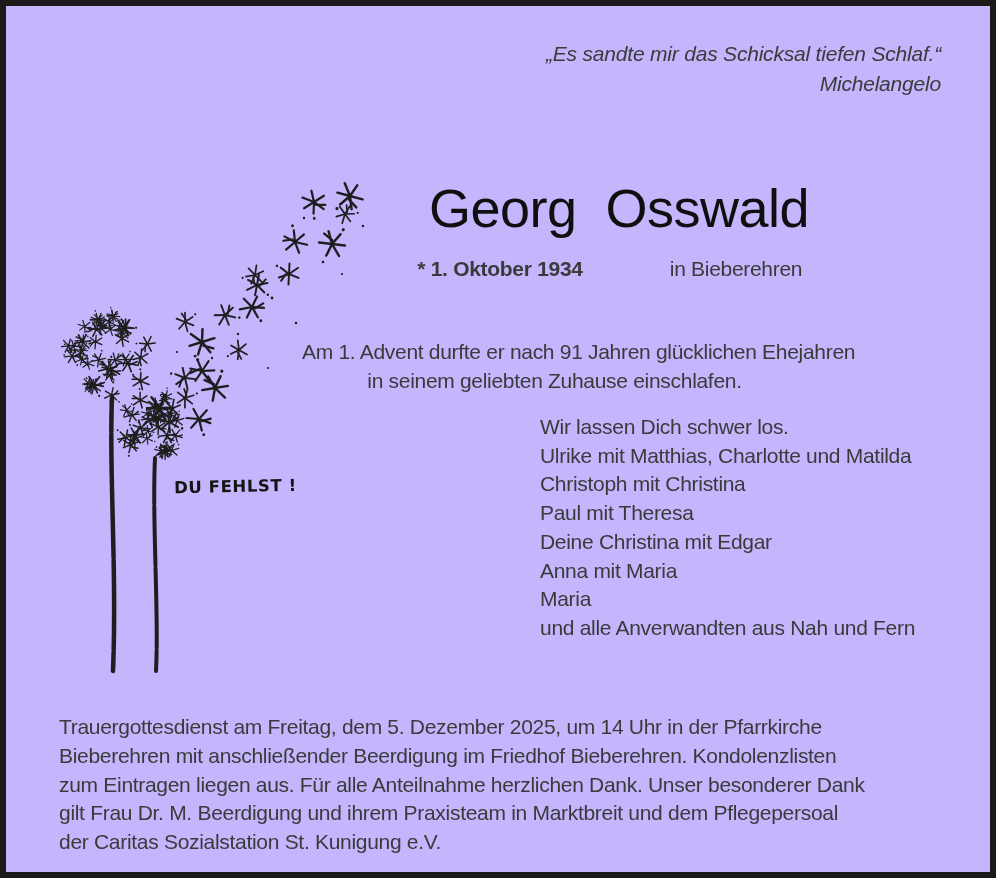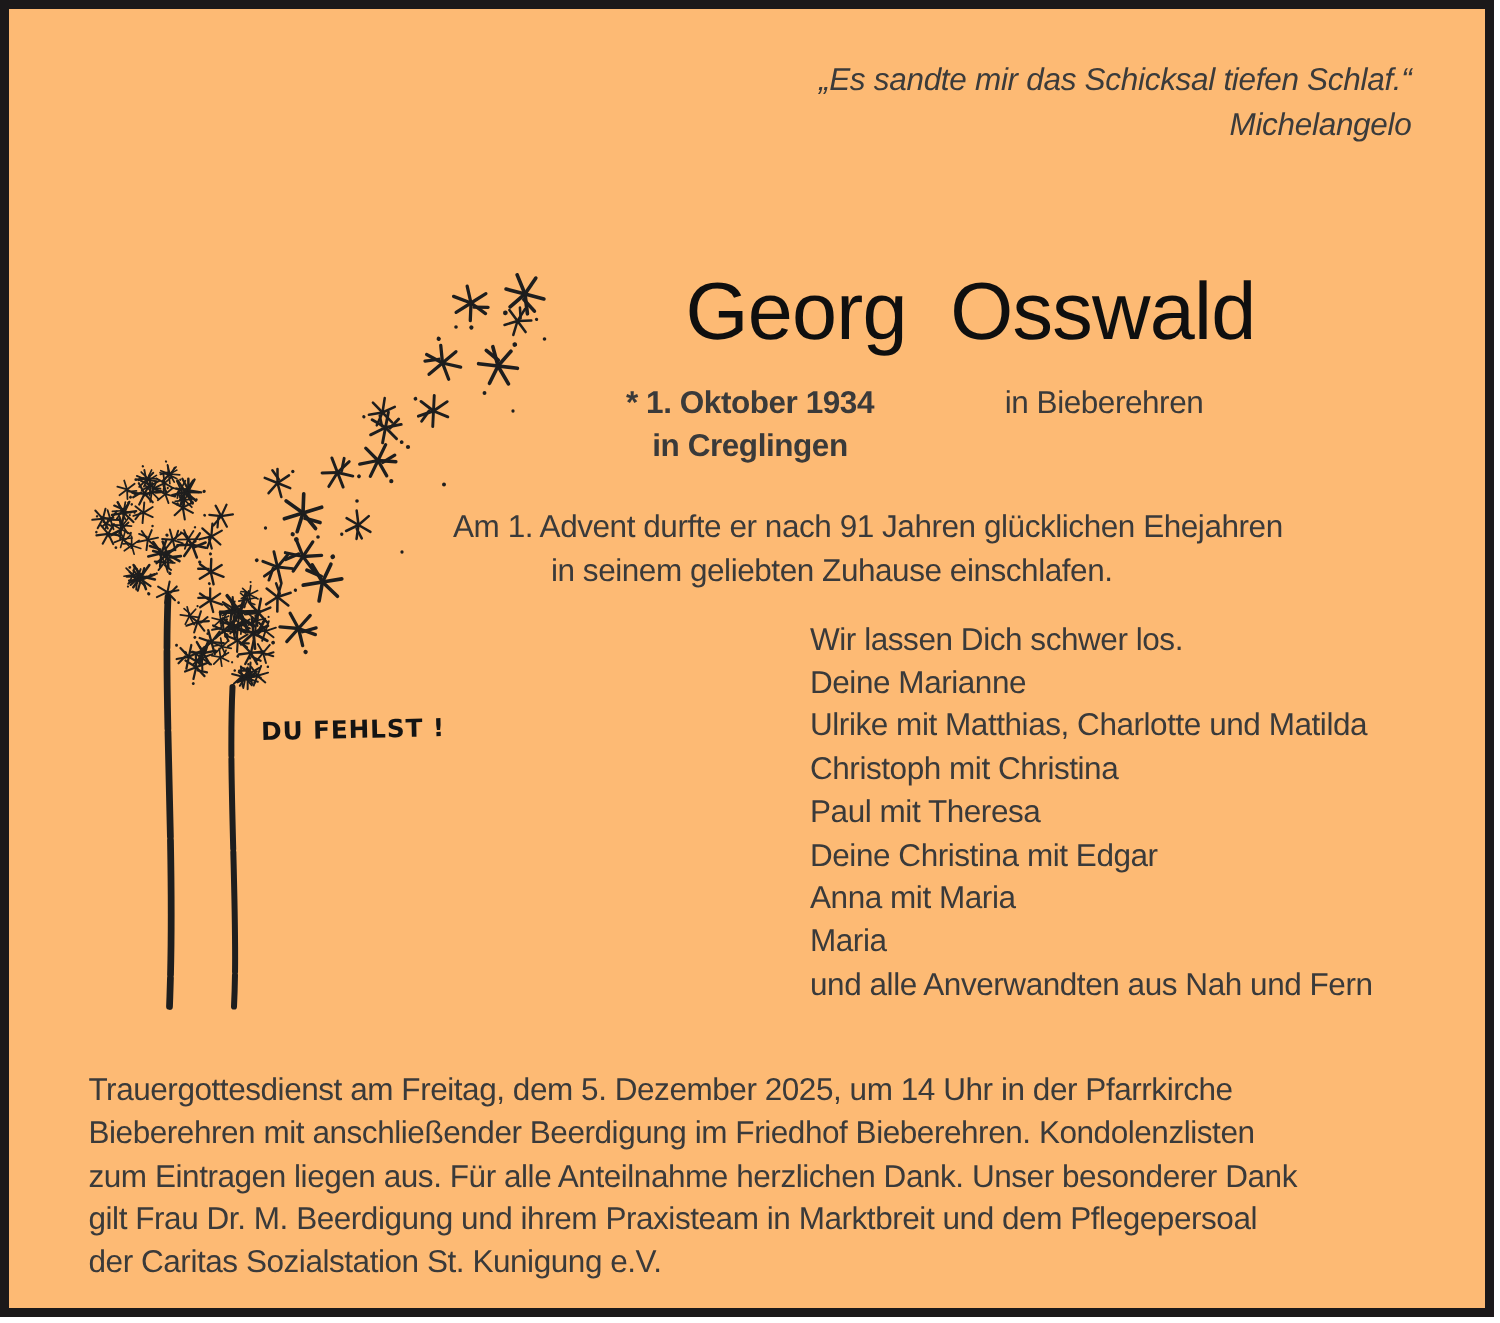--- a/index.html
+++ b/index.html
@@ -2,21 +2,21 @@
 <html lang="de"><head>
 <meta charset="utf-8">
 <style>
   html, body { margin: 0; padding: 0; background: #ffffff; }
   .page {
     position: relative;
     width: 996px;
     height: 878px;
     box-sizing: border-box;
     border: 6px solid #1b191a;
-    background: #fdba74;
+    background: #c4b5fd;
     font-family: "Liberation Sans", sans-serif;
     color: #3a3a3a;
     overflow: hidden;
   }
   .quote {
     position: absolute;
     top: 33px; right: 49px;
     text-align: right;
     font-style: italic;
     font-size: 21px;
@@ -28,21 +28,21 @@
     position: absolute;
     top: 100px; left: 53px;
     font-size: 21.5px;
     line-height: 28.5px;
     letter-spacing: -0.3px;
     color: #3b3b3b;
     white-space: nowrap;
   }
   .deceased-name {
     position: absolute;
-    top: 172px; left: 344px;
+    top: 172px; left: 316px;
     width: 594px;
     text-align: center;
     font-size: 54px;
     line-height: 60px;
     font-weight: 400;
     color: #0f0f0f;
     white-space: pre;
     letter-spacing: -0.5px;
   }
   .date-col {
@@ -238,35 +238,33 @@
       <circle cx="135" cy="170" r="1.1"></circle>
     </g>
   </svg>
 
   <div class="artwork-caption">DU FEHLST !</div>
 
   <div class="deceased-name">Georg  Osswald</div>
 
   <div class="date-col date-birth">
     <div>* 1. Oktober 1934</div>
-    <div>in Creglingen</div>
   </div>
 
   <div class="date-col date-death">
     <div>in Bieberehren</div>
   </div>
 
   <div class="passing">
     <div>Am 1. Advent durfte er nach 91 Jahren glücklichen Ehejahren</div>
     <div>in seinem geliebten Zuhause einschlafen.</div>
   </div>
 
   <div class="farewell">
     <div>Wir lassen Dich schwer los.</div>
-    <div>Deine Marianne</div>
     <div>Ulrike mit Matthias, Charlotte und Matilda</div>
     <div>Christoph mit Christina</div>
     <div>Paul mit Theresa</div>
     <div>Deine Christina mit Edgar</div>
     <div>Anna mit Maria</div>
     <div>Maria</div>
     <div>und alle Anverwandten aus Nah und Fern</div>
   </div>
 
   <div class="service">

